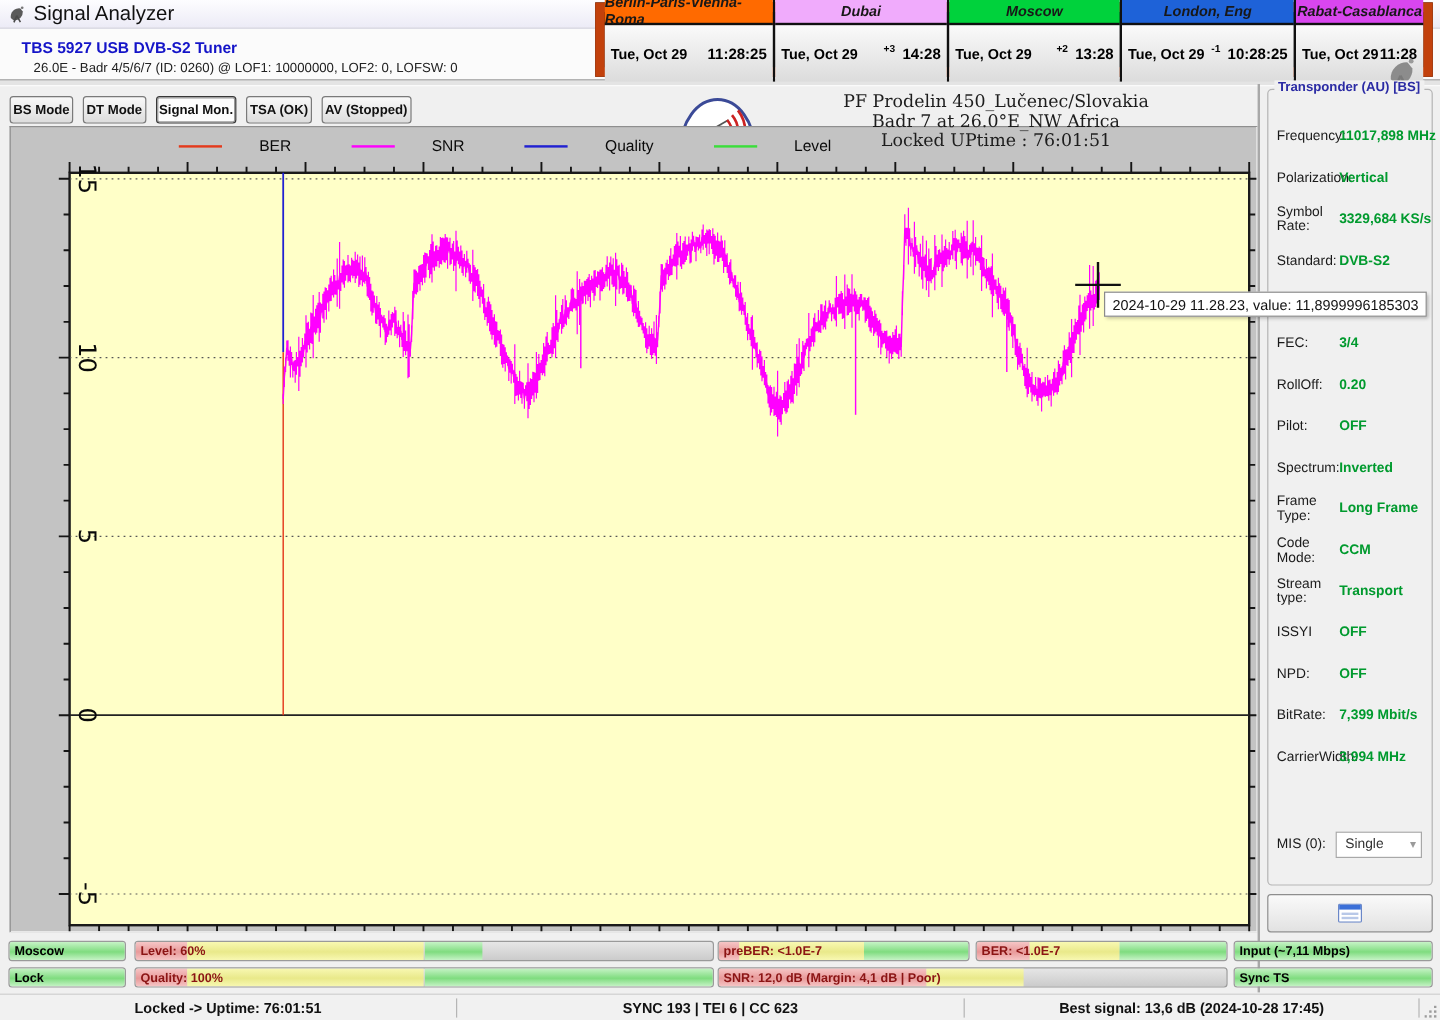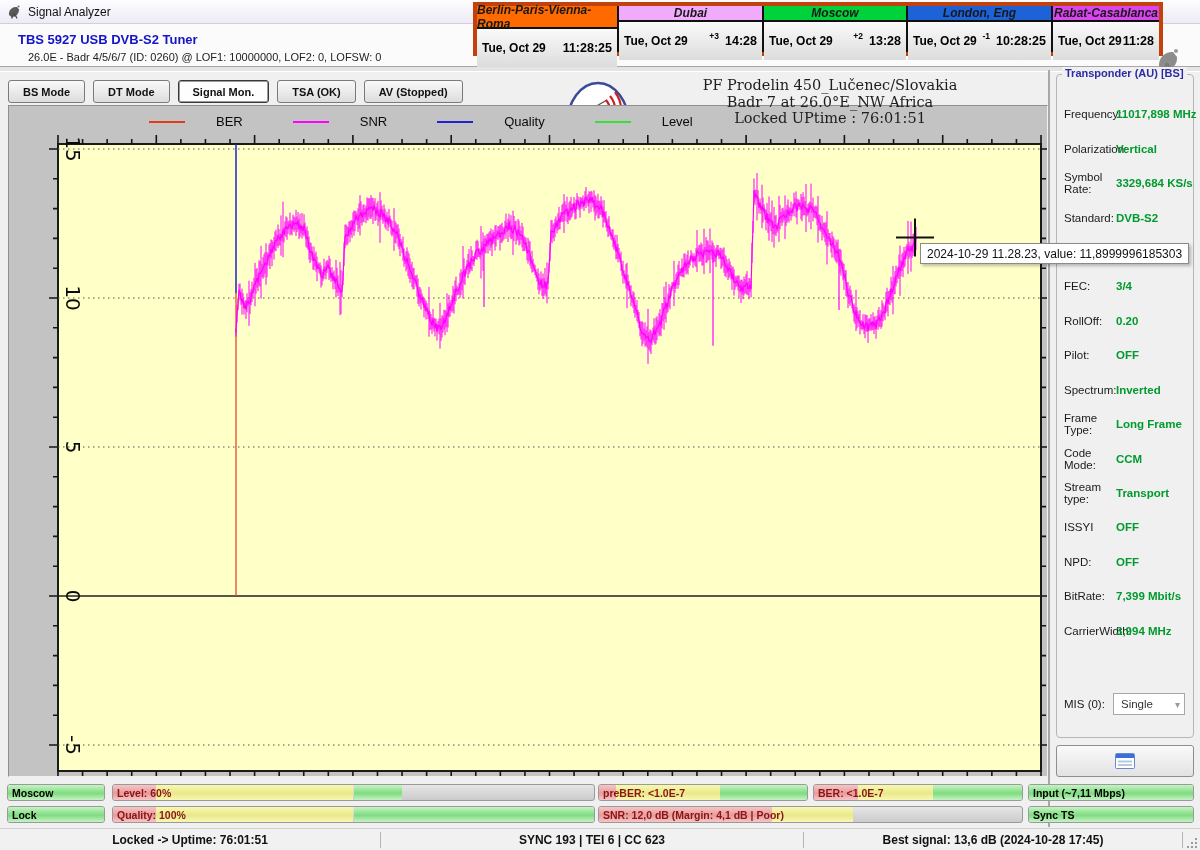--- a/index.html
+++ b/index.html
@@ -2,42 +2,42 @@
 <html><head>
 <meta charset="utf-8">
 <style>
   html,body{margin:0;padding:0;background:#d8d8d8;}
   #app{position:relative;width:1200px;height:850px;background:#f0f0f0;
        font-family:"Liberation Sans",sans-serif;overflow:hidden;user-select:none;}
   
   .titlebar{position:absolute;left:0;top:0;width:1200px;height:24px;
     background:linear-gradient(#fdfdff,#ecebf6);border-bottom:1px solid #cfcfdd;
     display:flex;align-items:center;gap:6px;padding-left:6px;box-sizing:border-box;}
-  .titlebar .t-title{font-size:12px;color:#111;}
+  .titlebar .t-title{font-size:17px;color:#111;}
   .infoarea{position:absolute;left:0;top:24px;width:1200px;height:42px;background:#fbfbfb;}
   .tuner-name{position:absolute;left:18px;top:32px;font-size:13px;font-weight:bold;color:#1414c8;}
   .tuner-details{position:absolute;left:28px;top:51px;font-size:11px;color:#222;}
   .hsep{position:absolute;left:0;top:66px;width:1200px;height:4px;
     border-top:1px solid #a6a6a6;border-bottom:1px solid #ffffff;background:#e4e4e4;}
   
-  .clocks{position:absolute;left:473px;top:2px;height:46px;display:flex;border:4px solid #c2410c;background:#000;}
+  .clocks{position:absolute;left:496px;top:2px;height:46px;display:flex;border:8px solid #c2410c;background:#000;align-items:center;}
   .clock-col{display:flex;flex-direction:column;border-right:2px solid #101010;}
   .clock-col:last-child{border-right:none;}
   .clock-head{height:21px;display:flex;align-items:center;justify-content:center;
     font-size:12px;font-weight:bold;font-style:italic;color:#181818;border-bottom:2px solid #101010;}
   .clock-time{height:23px;background:linear-gradient(#fafafa,#dcdcdc);display:flex;align-items:center;
     padding:12px 5px;font-size:12px;font-weight:bold;color:#000;white-space:nowrap;}
   .clock-date{flex:0 0 auto;}
   .clock-offset{font-size:8.5px;font-weight:bold;position:relative;top:-5px;margin-left:auto;padding-left:4px;}
   .clock-hm{margin-left:auto;font-size:12.5px;}
   .clock-offset + .clock-hm{margin-left:6px;}
   .mini-dish{position:absolute;left:1152px;top:47px;}
   
   .toolbar{position:absolute;left:8px;top:80px;display:flex;gap:8px;}
-  .btn{height:21px;padding:0 14px;display:flex;align-items:center;justify-content:center;
+  .btn{height:21px;padding:0 2px;display:flex;align-items:center;justify-content:center;
     background:linear-gradient(#f9f9f9,#dddddd);border:1px solid #7a7a7a;border-radius:3px;
     font-size:11px;font-weight:bold;color:#111;cursor:pointer;}
   .btn.active{background:#fdfdfd;border:1px solid #383838;box-shadow:inset 0 0 0 1px #9a9a9a;}
   
   .dxlogo{position:absolute;left:564px;top:80px;}
   
   .head-text{position:absolute;left:620px;top:77px;width:420px;text-align:center;z-index:5;
     font-family:"DejaVu Serif",serif;font-size:14.5px;line-height:16.5px;color:#1d1d1d;font-weight:500;}
   
   .chart-outer{position:absolute;left:8px;top:105px;width:1040px;height:672px;background:#c3c3c3;

